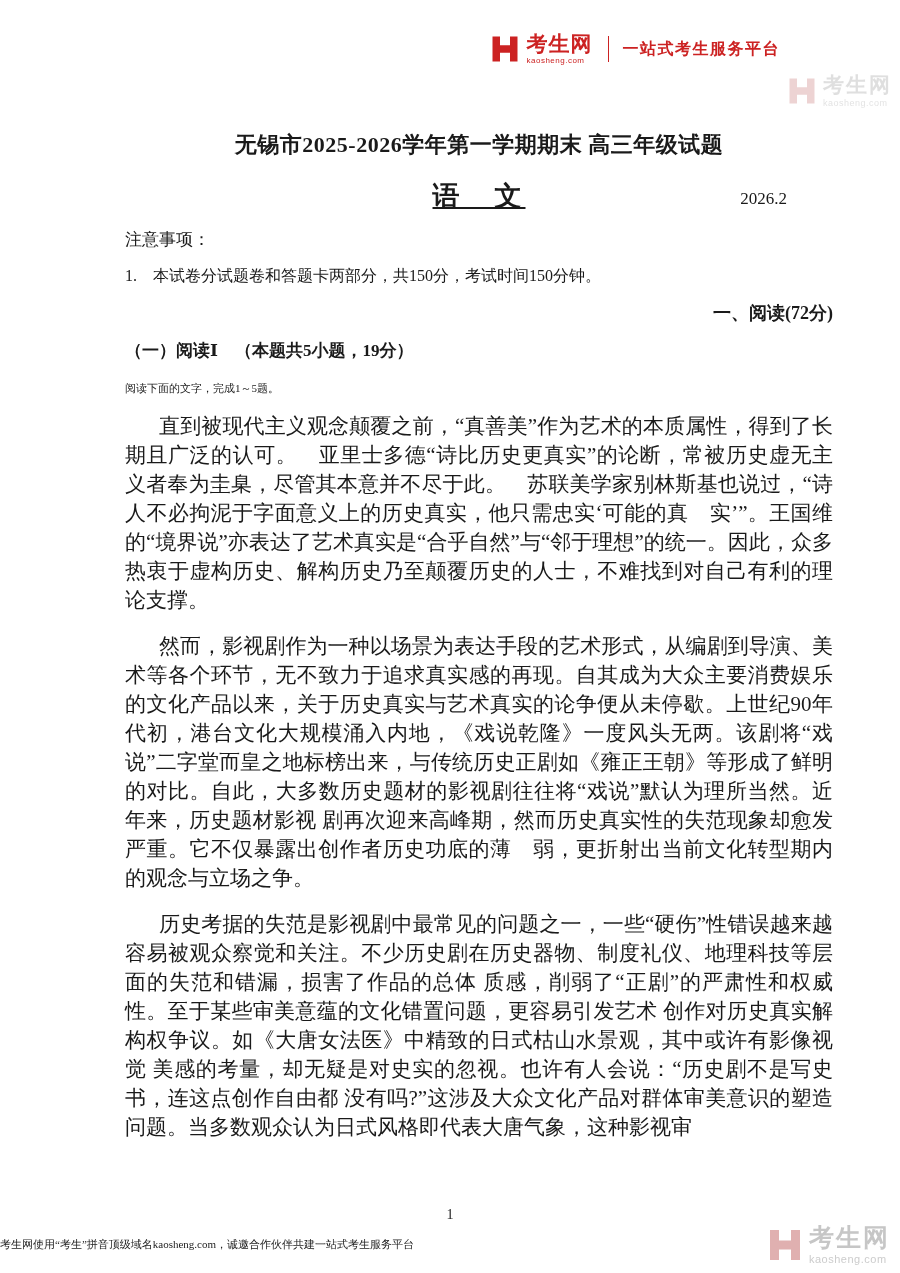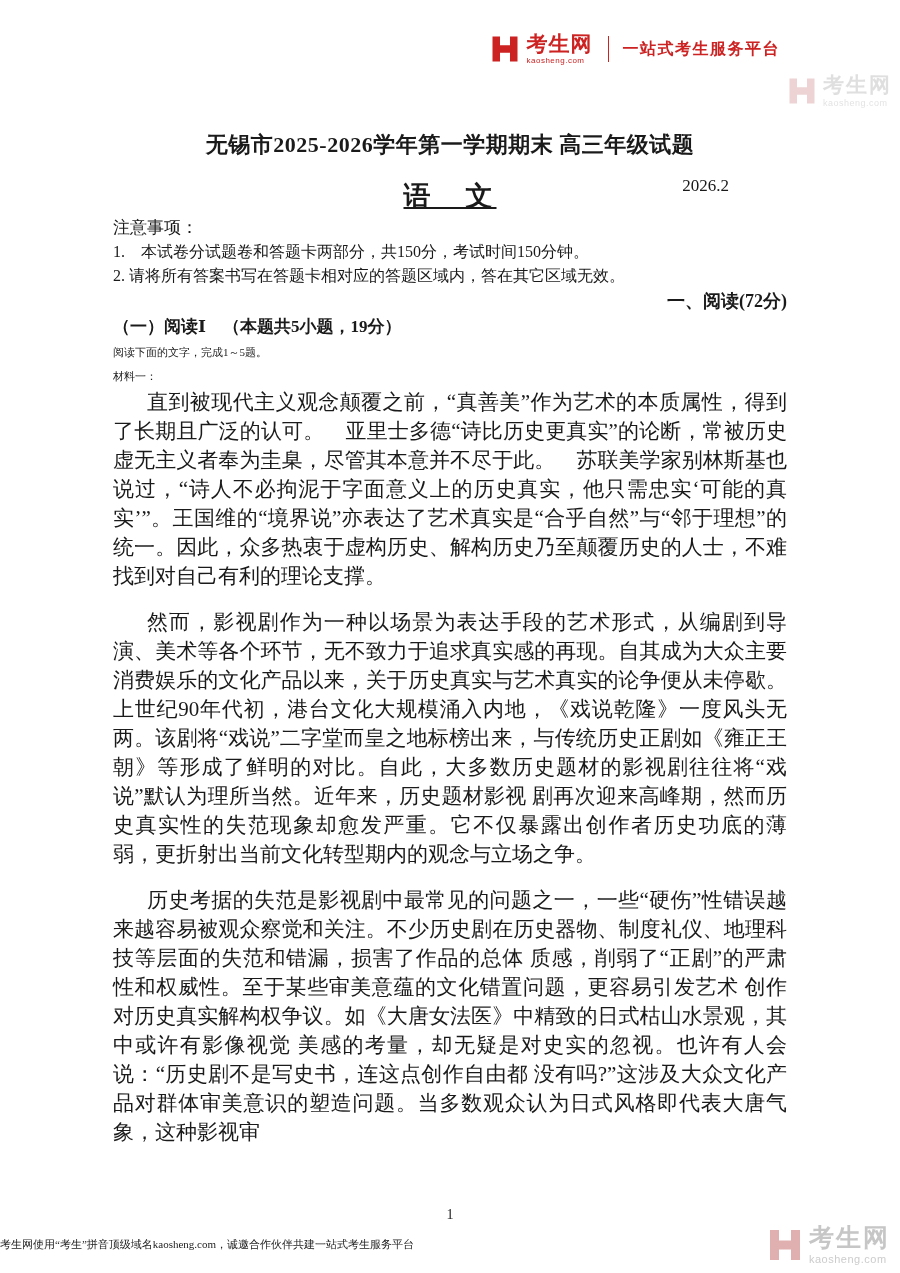--- a/index.html
+++ b/index.html
@@ -48,30 +48,30 @@
     font-size: 25px; font-weight: bold; color: #c6c6c6; letter-spacing: 2px;
   }
   .wm-top .wm-name { font-size: 21px; }
   .wm-domain {
     font-family: "Liberation Sans", sans-serif;
     font-size: 11px; color: #cccccc; margin-top: 4px; letter-spacing: 0.5px;
   }
   .wm-top .wm-domain { font-size: 9px; }
 
   
-  .content { padding: 130px 113px 0 113px; }
-  .content p { margin: 0; }
+  .content { padding: 130px 55px 0 113px; }
+  .content p { margin: 12px; }
 
   .doc-title {
     margin: 0; font-size: 22px; font-weight: bold;
     text-align: center; letter-spacing: 0.5px; line-height: 30px;
   }
   .subject-row { margin-top: 18px; position: relative; height: 38px; text-align: center; }
   .subject { font-size: 27px; font-weight: bold; letter-spacing: 4px; text-decoration: underline; }
-  .date { position: absolute; right: 58px; bottom: 20px; font-size: 17px; font-weight: normal; }
+  .date { position: absolute; right: 58px; bottom: 7px; font-size: 17px; font-weight: normal; }
 
   .notice-heading { margin-top: 26px; font-size: 17px; line-height: 24px; }
   .notice-item { margin-top: 15px; font-size: 16px; line-height: 24px; }
 
   .sec1 { margin-top: 22px; font-size: 18px; font-weight: bold; line-height: 26px; text-align: right; }
   .sec2 { margin-top: 15px; font-size: 17px; font-weight: bold; line-height: 26px; }
   .plain { margin-top: 15px; font-size: 11px; line-height: 24px; }
   .material { margin-top: 19px; }
 
   .para {
@@ -128,26 +128,24 @@
   <div class="content">
     <h1 class="doc-title">无锡市2025-2026学年第一学期期末 高三年级试题</h1>
 
     <div class="subject-row">
       <span class="subject">语　文</span>
       <span class="date">2026.2</span>
     </div>
 
     <p class="notice-heading">注意事项：</p>
     <p class="notice-item">1.　本试卷分试题卷和答题卡两部分，共150分，考试时间150分钟。</p>
-    <p class="notice-item">2. 请将所有答案书写在答题卡相对应的答题区域内，答在其它区域无效。</p>
 
     <p class="sec1">一、阅读(72分)</p>
     <p class="sec2">（一）阅读Ⅰ　（本题共5小题，19分）</p>
     <p class="plain">阅读下面的文字，完成1～5题。</p>
-    <p class="plain material">材料一：</p>
 
     <p class="para">直到被现代主义观念颠覆之前，“真善美”作为艺术的本质属性，得到了长期且广泛的认可。　亚里士多德“诗比历史更真实”的论断，常被历史虚无主义者奉为圭臬，尽管其本意并不尽于此。　苏联美学家别林斯基也说过，“诗人不必拘泥于字面意义上的历史真实，他只需忠实‘可能的真　实’”。王国维的“境界说”亦表达了艺术真实是“合乎自然”与“邻于理想”的统一。因此，众多热衷于虚构历史、解构历史乃至颠覆历史的人士，不难找到对自己有利的理论支撑。</p>
     <p class="para">然而，影视剧作为一种以场景为表达手段的艺术形式，从编剧到导演、美术等各个环节，无不致力于追求真实感的再现。自其成为大众主要消费娱乐的文化产品以来，关于历史真实与艺术真实的论争便从未停歇。上世纪90年代初，港台文化大规模涌入内地，《戏说乾隆》一度风头无两。该剧将“戏说”二字堂而皇之地标榜出来，与传统历史正剧如《雍正王朝》等形成了鲜明的对比。自此，大多数历史题材的影视剧往往将“戏说”默认为理所当然。近年来，历史题材影视 剧再次迎来高峰期，然而历史真实性的失范现象却愈发严重。它不仅暴露出创作者历史功底的薄　弱，更折射出当前文化转型期内的观念与立场之争。</p>
     <p class="para">历史考据的失范是影视剧中最常见的问题之一，一些“硬伤”性错误越来越容易被观众察觉和关注。不少历史剧在历史器物、制度礼仪、地理科技等层面的失范和错漏，损害了作品的总体 质感，削弱了“正剧”的严肃性和权威性。至于某些审美意蕴的文化错置问题，更容易引发艺术 创作对历史真实解构权争议。如《大唐女法医》中精致的日式枯山水景观，其中或许有影像视觉 美感的考量，却无疑是对史实的忽视。也许有人会说：“历史剧不是写史书，连这点创作自由都 没有吗?”这涉及大众文化产品对群体审美意识的塑造问题。当多数观众认为日式风格即代表大唐气象，这种影视审</p>
   </div>
 
   <div class="page-number">1</div>
   <div class="footer-text">考生网使用“考生”拼音顶级域名kaosheng.com，诚邀合作伙伴共建一站式考生服务平台</div>
 
   <div class="wm wm-bottom">

